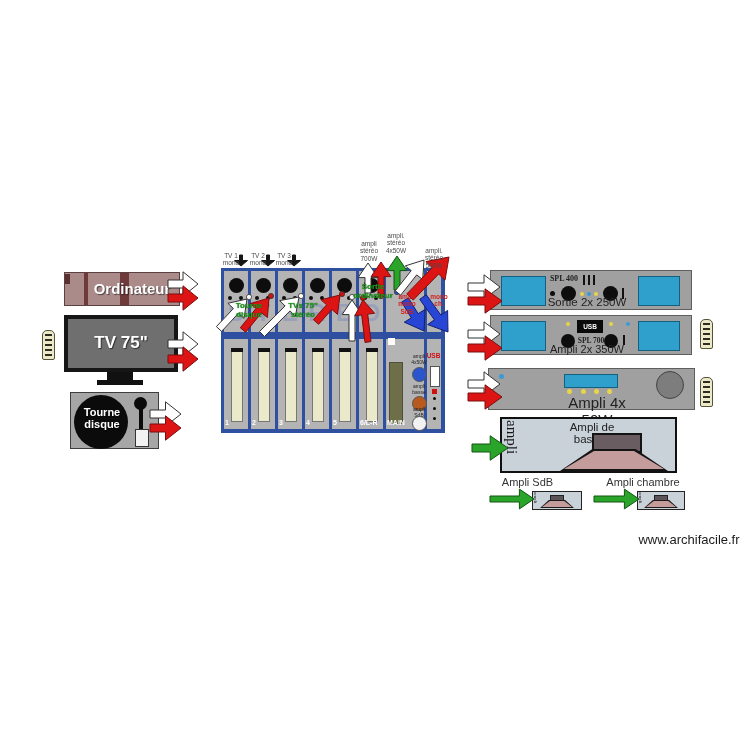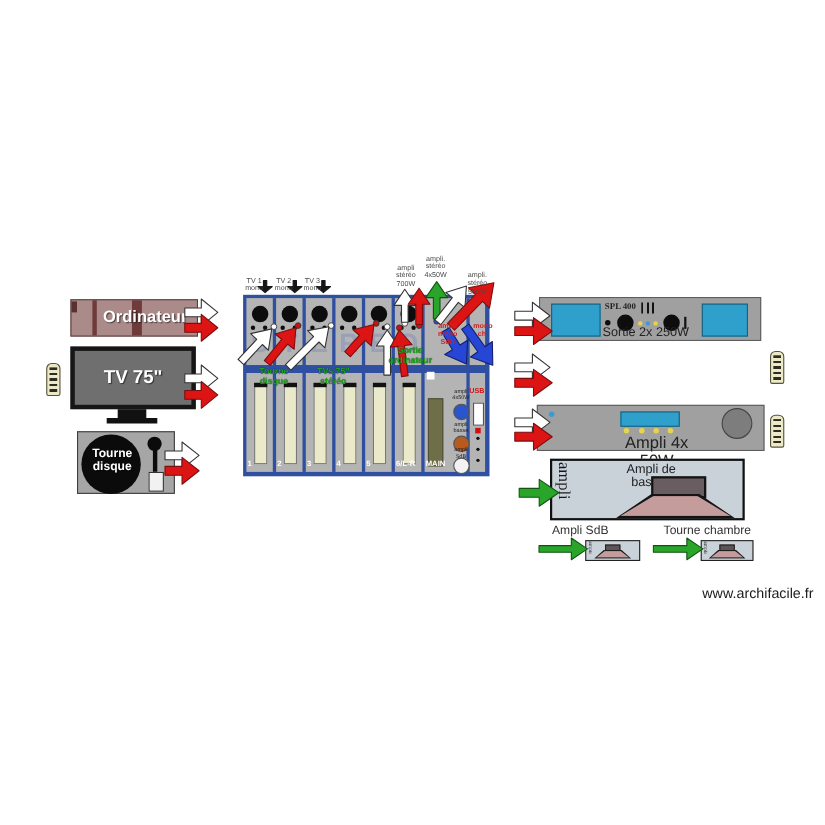--- a/index.html
+++ b/index.html
@@ -2,21 +2,21 @@
 <html><head>
 <meta charset="utf-8">
 <style>
   html,body{margin:0;padding:0;background:#fff;}
   #canvas{position:relative;width:750px;height:750px;background:#ffffff;overflow:hidden;
           font-family:"Liberation Sans",sans-serif;}
   .abs{position:absolute;}
   .dev-label{color:#fff;font-weight:bold;text-shadow:1px 1px 1px rgba(0,0,0,.55);
              white-space:pre-line;text-align:center;}
   .ann{position:absolute;text-align:center;line-height:1.12;white-space:pre-line;z-index:60;}
-  .ann.g{color:#1ea31e;font-weight:bold;font-size:8px;text-shadow:0 0 1px rgba(10,40,10,.85);margin-top:32px;}
+  .ann.g{color:#1ea31e;font-weight:bold;font-size:8px;text-shadow:0 0 1px rgba(10,40,10,.85);}
   .ann.r{color:#d02020;font-weight:bold;font-size:6.5px;}
   .ann.k{color:#4a4a4a;font-size:6.5px;}
   .spk{position:absolute;width:11px;height:28px;background:#ece8c8;border:1px solid #55523a;
        border-radius:5px 5px 2px 2px;z-index:30;}
   .spk-grill{position:absolute;left:2px;right:2px;top:3px;bottom:2px;
        background:repeating-linear-gradient(180deg,#2c2c20 0 2px,transparent 2px 5px);}
   .sbox{position:absolute;width:48px;height:17px;background:#c9d2d9;border:1px solid #222;z-index:20;}
   .amp-rack{position:absolute;background:#a0a0a0;border:1px solid #5e5e5e;z-index:20;}
   .bluepanel{position:absolute;background:#2fa0cb;border:1px solid #14607e;}
   .knob{position:absolute;border-radius:50%;background:#0d0d0d;}
@@ -145,20 +145,33 @@
     <div class="knob" style="left:59px;top:20px;width:5px;height:5px;"></div>
     <div class="knob" style="left:70px;top:15px;width:15px;height:15px;"></div>
     <div class="knob" style="left:89px;top:21px;width:4px;height:4px;background:#e8d44a;"></div>
     <div class="knob" style="left:96px;top:21px;width:4px;height:4px;background:#3a9ad4;"></div>
     <div class="knob" style="left:103px;top:21px;width:4px;height:4px;background:#e8d44a;"></div>
     <div class="knob" style="left:112px;top:15px;width:15px;height:15px;"></div>
     <div class="abs" style="left:131px;top:17px;width:2px;height:11px;background:#111;"></div>
     <div class="amp-label" style="left:56px;top:25px;width:80px;font-size:11.5px;">Sortie 2x 250W</div>
   </div>
 
+  <div class="amp-rack" style="left:490px;top:315px;width:200px;height:38px;">
+    <div class="bluepanel" style="left:10px;top:5px;width:43px;height:28px;"></div>
+    <div class="bluepanel" style="left:147px;top:5px;width:40px;height:28px;"></div>
+    <div class="knob" style="left:75px;top:6px;width:4px;height:4px;background:#e8d44a;"></div>
+    <div class="abs" style="left:86px;top:4px;width:26px;height:13px;background:#0a0a0a;color:#fff;font-size:6.5px;font-weight:bold;text-align:center;line-height:13px;">USB</div>
+    <div class="knob" style="left:118px;top:6px;width:4px;height:4px;background:#e8d44a;"></div>
+    <div class="knob" style="left:135px;top:6px;width:4px;height:4px;background:#3a9ad4;"></div>
+    <div class="knob" style="left:70px;top:18px;width:14px;height:14px;"></div>
+    <div class="amp-label" style="left:85px;top:20px;width:30px;font-size:7.5px;font-weight:bold;font-family:'Liberation Serif',serif;">SPL 700</div>
+    <div class="knob" style="left:113px;top:18px;width:14px;height:14px;"></div>
+    <div class="abs" style="left:132px;top:19px;width:2px;height:10px;background:#111;"></div>
+    <div class="amp-label" style="left:56px;top:27px;width:80px;font-size:11px;">Ampli 2x 350W</div>
+  </div>
 
   <div class="amp-rack" style="left:488px;top:368px;width:205px;height:40px;">
     <div class="knob" style="left:10px;top:5px;width:5px;height:5px;background:#3a9ad4;"></div>
     <div class="bluepanel" style="left:75px;top:5px;width:52px;height:12px;"></div>
     <div class="knob" style="left:78px;top:20px;width:5px;height:5px;background:#e8d44a;"></div>
     <div class="knob" style="left:92px;top:20px;width:5px;height:5px;background:#e8d44a;"></div>
     <div class="knob" style="left:105px;top:20px;width:5px;height:5px;background:#e8d44a;"></div>
     <div class="knob" style="left:118px;top:20px;width:5px;height:5px;background:#e8d44a;"></div>
     <div class="knob" style="left:167px;top:2px;width:26px;height:26px;background:#7d7d7d;border:1px solid #444;"></div>
     <div class="amp-label" style="left:68px;top:25px;width:80px;font-size:15px;">Ampli 4x 50W</div>
@@ -173,21 +186,21 @@
   </div>
 
   <div class="abs amp-label" style="left:490px;top:476px;width:75px;font-size:11px;color:#333;z-index:20;">Ampli SdB</div>
   <div class="sbox" style="left:532px;top:491px;">
     <div class="vtext" style="left:0;top:0;height:16px;font-size:5px;">ampli</div>
     <div class="abs" style="left:17px;top:3px;width:12px;height:5px;background:#5c5458;border:1px solid #222;"></div>
     <div class="abs" style="left:7px;top:8px;width:34px;height:8px;background:#1d1d1d;clip-path:polygon(26% 0,74% 0,100% 100%,0 100%);"></div>
     <div class="abs" style="left:9px;top:9px;width:30px;height:6px;background:#c49c9c;clip-path:polygon(26% 0,74% 0,100% 100%,0 100%);"></div>
   </div>
 
-  <div class="abs amp-label" style="left:598px;top:476px;width:90px;font-size:11px;color:#333;z-index:20;">Tourne chambre</div>
+  <div class="abs amp-label" style="left:598px;top:476px;width:90px;font-size:11px;color:#333;z-index:20;">Ampli chambre</div>
   <div class="sbox" style="left:637px;top:491px;width:46px;">
     <div class="vtext" style="left:0;top:0;height:16px;font-size:5px;">ampli</div>
     <div class="abs" style="left:16px;top:3px;width:12px;height:5px;background:#5c5458;border:1px solid #222;"></div>
     <div class="abs" style="left:6px;top:8px;width:34px;height:8px;background:#1d1d1d;clip-path:polygon(26% 0,74% 0,100% 100%,0 100%);"></div>
     <div class="abs" style="left:8px;top:9px;width:30px;height:6px;background:#c49c9c;clip-path:polygon(26% 0,74% 0,100% 100%,0 100%);"></div>
   </div>
 
   <div id="watermark">www.archifacile.fr</div>
 <div class="ann k" style="left: 220px; top: 252px; width: 22px;">TV 1
 mono</div>

